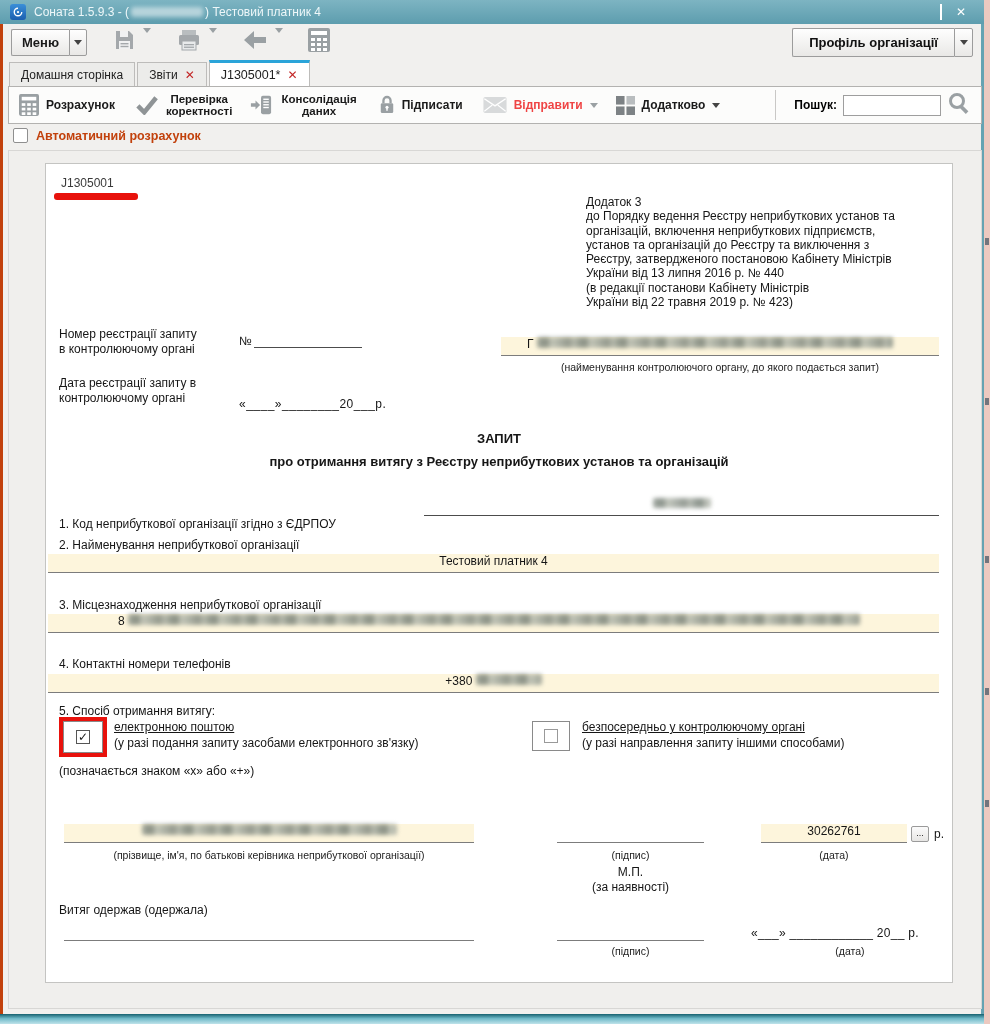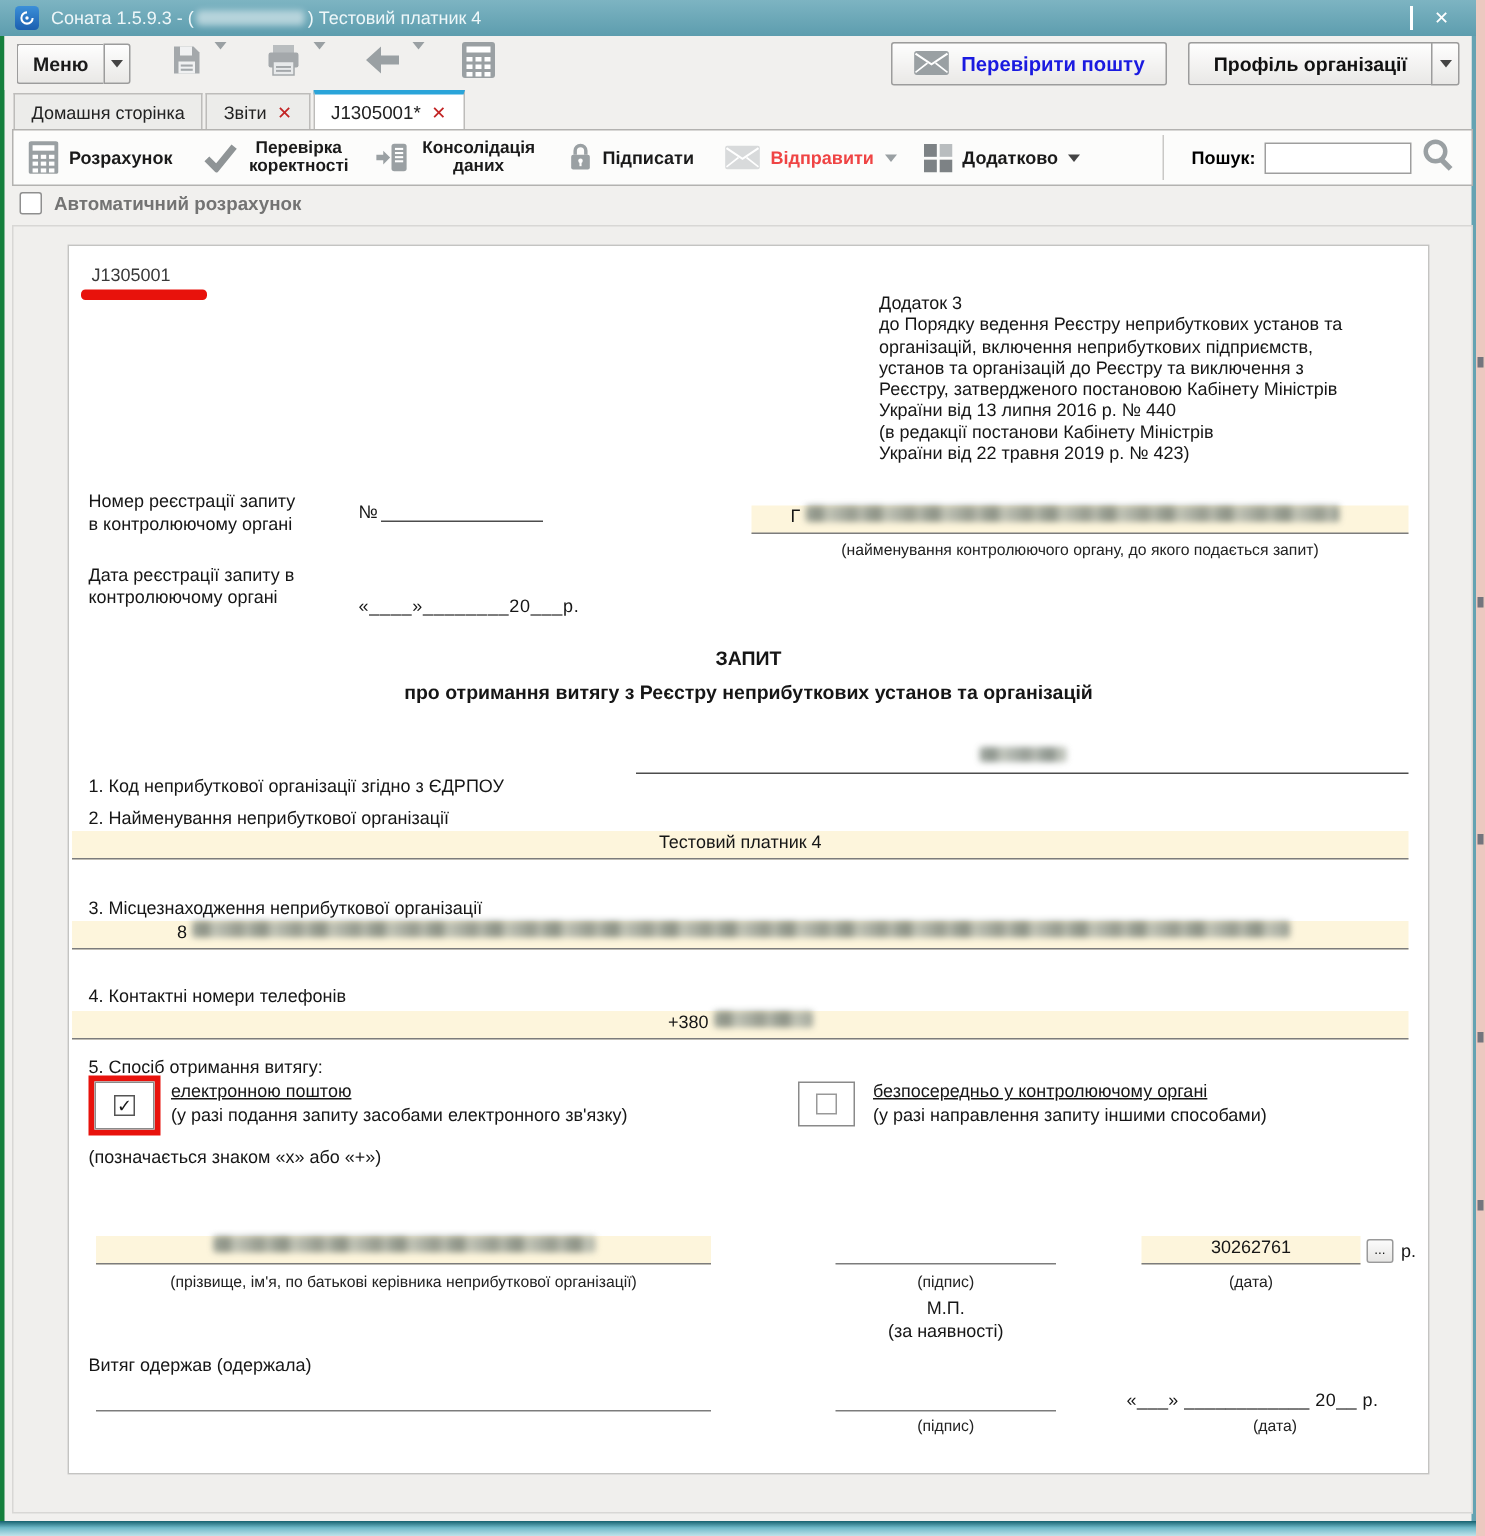--- a/index.html
+++ b/index.html
@@ -6,21 +6,21 @@
   html,body { width:990px; height:1024px; overflow:hidden; background:#e9c6bd;
               font-family:"Liberation Sans","DejaVu Sans",sans-serif; }
   .screen { position:relative; width:990px; height:1024px; }
 
   
   .right-strip { position:absolute; right:0; top:0; width:6px; height:1024px; background:#ecc9c0; }
   .right-strip i { position:absolute; left:1px; width:4px; height:7px; background:#55606b; opacity:.8; }
 
   
   .window { position:absolute; left:0; top:0; width:984px; height:1024px; background:#f1f0ee;
-            border-left:3px solid #15803d; border-right:3px solid #65a3b2; }
+            border-left:3px solid #c2410c; border-right:3px solid #65a3b2; }
   .titlebar { position:absolute; left:-3px; top:0; width:984px; height:24px;
               background:linear-gradient(#7db4c2,#5d9dae); display:flex; align-items:center;
               padding:0 10px; color:#eef7f9; font-size:12px; }
   .app-icon { width:16px; height:16px; margin-right:8px; border-radius:3px;
               background:linear-gradient(#3b8fd8,#1b5fb0); display:flex; align-items:center; justify-content:center; }
   .title-blur { display:inline-block; width:72px; height:10px; margin:0 2px; border-radius:3px;
                 background:rgba(255,255,255,.5); filter:blur(2px); vertical-align:middle; }
   .win-controls { margin-left:auto; display:flex; gap:14px; align-items:center; padding-right:8px; }
   .wc { color:#fff; font-size:12px; line-height:1; cursor:default; }
   .wc-min { width:9px; height:2px; background:#fff; margin-top:7px; }
@@ -57,21 +57,21 @@
   .ritem .two-line { white-space:pre-line; text-align:center; line-height:12.5px; font-size:11.5px; }
   .ritem.disabled { color:#ef4444; }
   .rsep { width:1px; height:30px; background:#c9c8c6; margin:0 12px; }
   .search-wrap { margin-left:auto; display:flex; align-items:center; gap:6px; }
   .search-label { font-size:12px; font-weight:bold; }
   .search-input { width:98px; height:21px; border:1px solid #9e9e9e; background:#fff; font-size:12px; padding:0 4px; }
 
   
   .autocalc { position:absolute; left:10px; top:128px; display:flex; align-items:center; gap:8px; }
   .cb { width:15px; height:15px; background:#fff; border:1px solid #8f8f8f; border-radius:2px; }
-  .autocalc span { font-size:12.5px; font-weight:bold; color:#737373; }
+  .autocalc span { font-size:12.5px; font-weight:bold; color:#c2410c; }
 
   
   .form-area { position:absolute; left:5px; top:150px; width:974px; height:859px;
                background:#f0efed; border:1px solid #d8d7d5; }
   .page { position:absolute; left:36px; top:12px; width:908px; height:820px; background:#fff;
           border:1px solid #c4c4c2; }
   .page * { position:absolute; font-size:12px; color:#161616; }
   .pre { white-space:pre-line; }
   .caption { font-size:10.5px; text-align:center; color:#222; }
   .yellow { background:#fdf5dc; border-bottom:1px solid #7c7c7c; height:19px; }
@@ -176,28 +176,20 @@
                 <rect x="15" y="15" width="4" height="3"></rect>
                 <rect x="3" y="20" width="4" height="3"></rect>
                 <rect x="9" y="20" width="4" height="3"></rect>
                 <rect x="15" y="20" width="4" height="3"></rect>
               </g>
             </svg>
         </span>
       </span>
 
       <span class="tb-right">
-        <span class="btn mail-btn">
-          <svg width="24" height="16" viewBox="0 0 26 18">
-              <rect width="26" height="18" rx="2" fill="#9aa0a3"></rect>
-              <path d="M1 2l12 8L25 2" stroke="#fff" stroke-width="1.6" fill="none"></path>
-              <path d="M1 16l9-7M25 16l-9-7" stroke="#fff" stroke-width="1.2" fill="none"></path>
-            </svg>
-          <span>Перевірити пошту</span>
-        </span>
         <span style="display:inline-flex">
           <span class="btn profile-btn">Профіль організації</span>
           <span class="btn profile-caret">
               <span class="caret"></span>
             </span>
         </span>
       </span>
     </div>
 
     <div class="tabbar">

